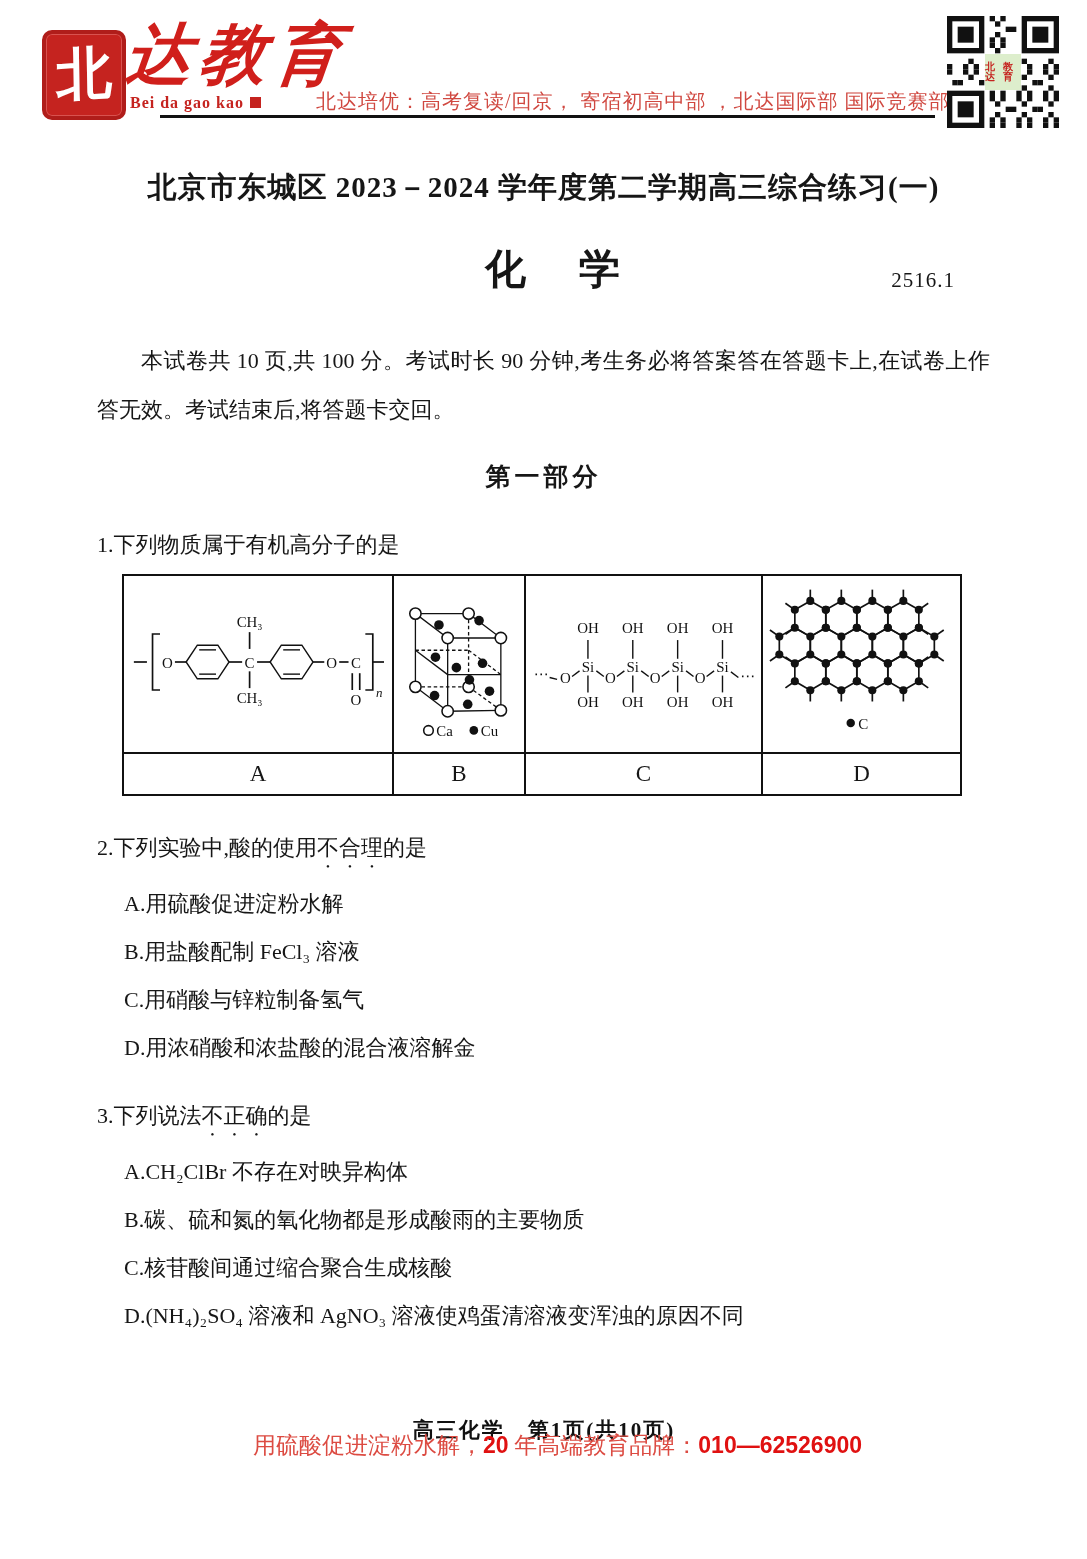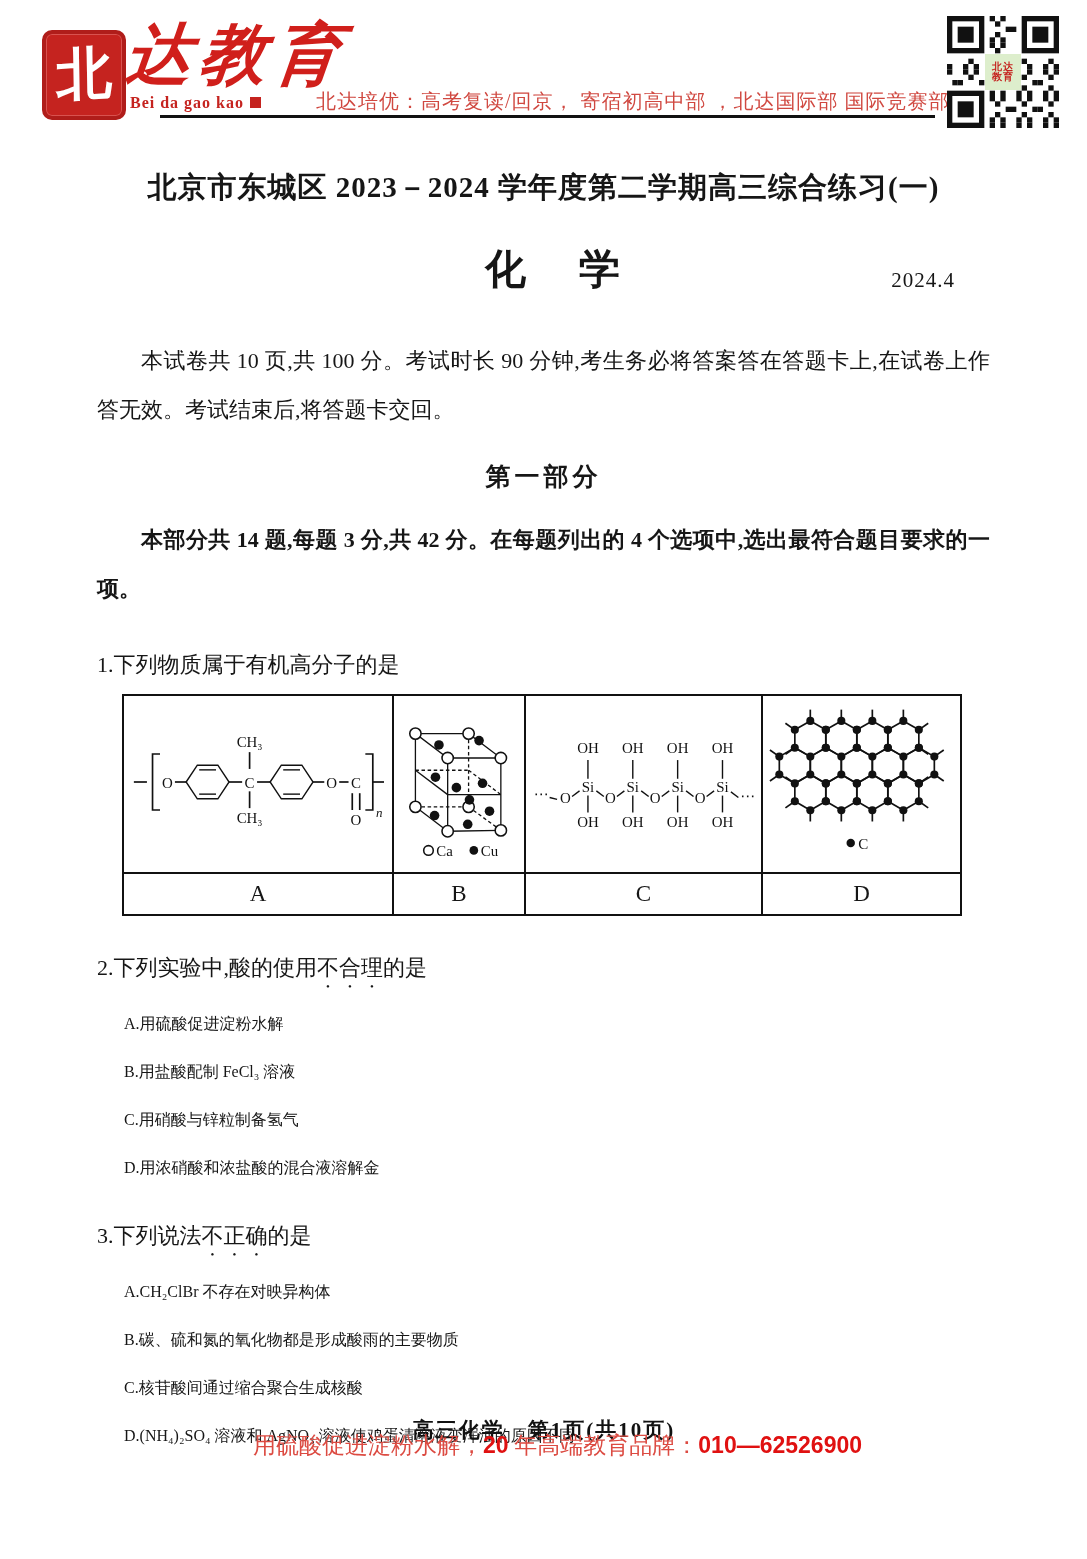--- a/index.html
+++ b/index.html
@@ -13,38 +13,38 @@
   .brand-seal span{color:#fff;font-size:56px;font-weight:bold;font-family:"Liberation Serif",serif;
       transform:rotate(-4deg) skewX(-3deg);}
   .brand-name{position:absolute;left:126px;top:22px;font-size:66px;font-weight:bold;color:#d01f1b;
       font-style:italic;letter-spacing:8px;line-height:1;transform:skewX(-6deg);}
   .brand-sub{position:absolute;left:130px;top:94px;font-size:16px;font-weight:bold;color:#c5231f;letter-spacing:1px;}
   .brand-sub .sq{display:inline-block;width:11px;height:11px;background:#c5231f;margin-left:6px;}
   .tagline{position:absolute;left:316px;top:88px;font-size:20px;color:#d04840;letter-spacing:1px;white-space:nowrap;}
   .header-rule{position:absolute;left:160px;top:115px;width:775px;height:3px;background:#111;}
   .qr-wrap{position:absolute;left:947px;top:16px;width:112px;height:112px;}
   .qr-center{position:absolute;left:38px;top:38px;width:36px;height:36px;background:#ddeecc;
-      display:flex;flex-direction:column;align-items:center;justify-content:center;line-height:1.05;}
+      display:flex;flex-direction:row;align-items:center;justify-content:center;line-height:1.05;}
   .qr-center span{color:#c5231f;font-size:10px;font-weight:bold;letter-spacing:1px;}
 
   
   .doc{position:absolute;left:0;top:128px;width:1087px;}
   .doc-title{margin:40px 0 0;text-align:center;font-size:29px;font-weight:bold;letter-spacing:1px;}
   .subject-row{position:relative;margin-top:34px;height:60px;margin-left:24px;}
   .subject{position:absolute;left:0;right:0;text-align:center;font-size:41px;font-weight:bold;letter-spacing:6px;}
   .exam-date{position:absolute;right:132px;top:26px;font-size:21px;letter-spacing:1px;}
   .body-text{padding:0 97px;}
   .intro-p{margin:34px 0 0;font-size:22px;line-height:49px;text-align:justify;text-indent:2em;}
   .masses{margin:0;font-size:22px;line-height:49px;text-indent:2em;white-space:nowrap;}
   .part-heading{margin:26px 0 0;text-align:center;font-size:25px;font-weight:bold;letter-spacing:4px;}
   .instructions{margin:22px 0 0;font-size:22px;font-weight:bold;line-height:49px;text-align:justify;text-indent:2em;}
   .q-stem{margin:35px 0 0;font-size:22px;line-height:34px;}
   .udots{-webkit-text-emphasis:filled dot #161616;-webkit-text-emphasis-position:under right;
          text-emphasis:filled dot #161616;text-emphasis-position:under right;}
-  .q-option{margin:16px 0 0;padding-left:27px;font-size:16px;line-height:32px;}
+  .q-option{margin:16px 0 0;padding-left:27px;font-size:22px;line-height:32px;}
 
   
   table.q1-table{border-collapse:collapse;margin:12px 0 0 25px;table-layout:fixed;}
   table.q1-table td{border:2px solid #111;padding:0;vertical-align:middle;text-align:center;}
   .img-cell{height:176px;}
   .lbl-cell{height:40px;font-size:23px;font-family:"Liberation Serif",serif;}
   .w-a{width:268px;} .w-b{width:130px;} .w-c{width:235px;} .w-d{width:197px;}
   svg text{font-family:"Liberation Serif",serif;fill:#111;}
   svg .bond{stroke:#111;stroke-width:1.8;fill:none;}
   svg .bond-thin{stroke:#111;stroke-width:1.5;fill:none;}
@@ -160,28 +160,27 @@
       <span>北达</span>
       <span>教育</span>
     </div>
   </div>
 
   <div class="doc">
     <h1 class="doc-title">北京市东城区 2023－2024 学年度第二学期高三综合练习(一)</h1>
 
     <div class="subject-row">
       <div class="subject">化　学</div>
-      <div class="exam-date">2024.4</div>
+      <div class="exam-date">2516.1</div>
     </div>
 
     <div class="body-text">
       <p class="intro-p">本试卷共 10 页,共 100 分。考试时长 90 分钟,考生务必将答案答在答题卡上,在试卷上作答无效。考试结束后,将答题卡交回。</p>
 
       <h2 class="part-heading">第一部分</h2>
-      <p class="instructions">本部分共 14 题,每题 3 分,共 42 分。在每题列出的 4 个选项中,选出最符合题目要求的一项。</p>
 
       <p class="q-stem">1.下列物质属于有机高分子的是</p>
 
       <table class="q1-table">
         <tbody>
             <tr>
           <td class="img-cell w-a">
             
             <svg width="252" height="146" viewBox="0 0 270 156">
               <line class="bond" x1="2" y1="78" x2="16" y2="78"></line>

